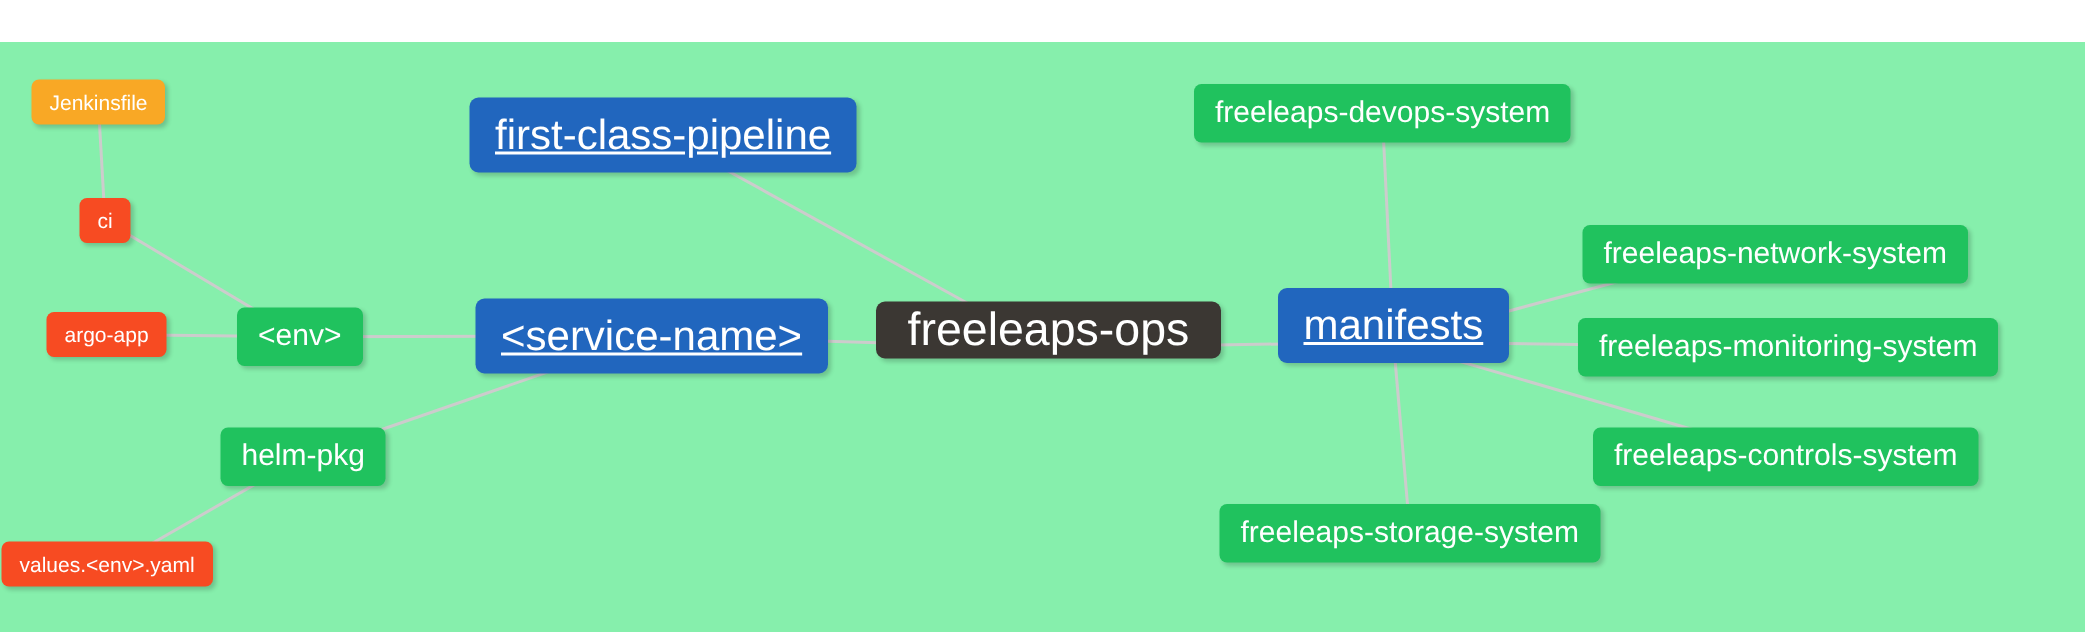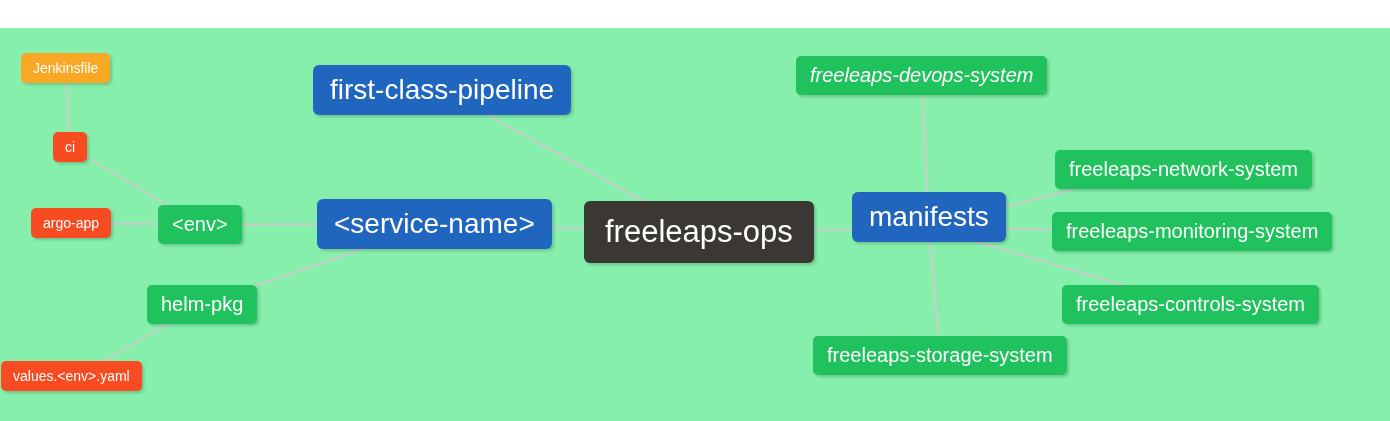--- a/index.html
+++ b/index.html
@@ -31,22 +31,22 @@
     align-items: center;
     justify-content: center;
     border-radius: 5px;
     box-shadow: 2px 2px 3px rgba(0,0,0,0.18);
     cursor: pointer;
     line-height: 1.15;
     box-sizing: border-box;
   }
   .size-s  { font-size: 14px; padding: 7px 12px;  }
   .size-m  { font-size: 20px; padding: 8px 14px;  }
-  .size-l  { font-size: 28px; padding: 9px 17px;  border-radius: 6px; }
-  .size-xl { font-size: 31px; padding: 13px 21px; border-radius: 6px; }
+  .size-l  { font-size: 28px; padding: 9px 17px;  border-radius: 6px; text-decoration: underline; }
+  .size-xl { font-size: 31px; padding: 1px 21px; border-radius: 6px; }
   .color-blue   { background: #2166BE; }
   .color-green  { background: #20C25E; }
   .color-red    { background: #F74B22; }
   .color-orange { background: #F9A825; }
   .color-dark   { background: #3B3733; }
 </style>
 </head>
 <body>
 
 <div class="canvas">
@@ -70,19 +70,19 @@
       <div class="node size-s color-orange" style="left: 21px; top: 25px;">Jenkinsfile</div>
       <div class="node size-s color-red" style="left: 53px; top: 104px;">ci</div>
       <div class="node size-s color-red" style="left: 31px; top: 180px;">argo-app</div>
       <div class="node size-m color-green" style="left: 158px; top: 177px;">&lt;env&gt;</div>
       <div class="node size-m color-green" style="left: 147px; top: 257px;">helm-pkg</div>
       <div class="node size-s color-red" style="left: 1px; top: 333px;">values.&lt;env&gt;.yaml</div>
       <div class="node size-l color-blue" style="left: 313px; top: 37px;">first-class-pipeline</div>
       <div class="node size-l color-blue" style="left: 317px; top: 171px;">&lt;service-name&gt;</div>
       <div class="node size-xl color-dark" style="left: 584px; top: 173px;">freeleaps-ops</div>
       <div class="node size-l color-blue" style="left: 852px; top: 164px;">manifests</div>
-      <div class="node size-m color-green" style="left: 796px; top: 28px; font-style: italic;">freeleaps-devops-system</div>
+      <div class="node size-m color-green" style="left: 796px; top: 28px;">freeleaps-devops-system</div>
       <div class="node size-m color-green" style="left: 1055px; top: 122px;">freeleaps-network-system</div>
       <div class="node size-m color-green" style="left: 1052px; top: 184px;">freeleaps-monitoring-system</div>
       <div class="node size-m color-green" style="left: 1062px; top: 257px;">freeleaps-controls-system</div>
       <div class="node size-m color-green" style="left: 813px; top: 308px;">freeleaps-storage-system</div>
     </div>
 </div>
 
 </body></html>

